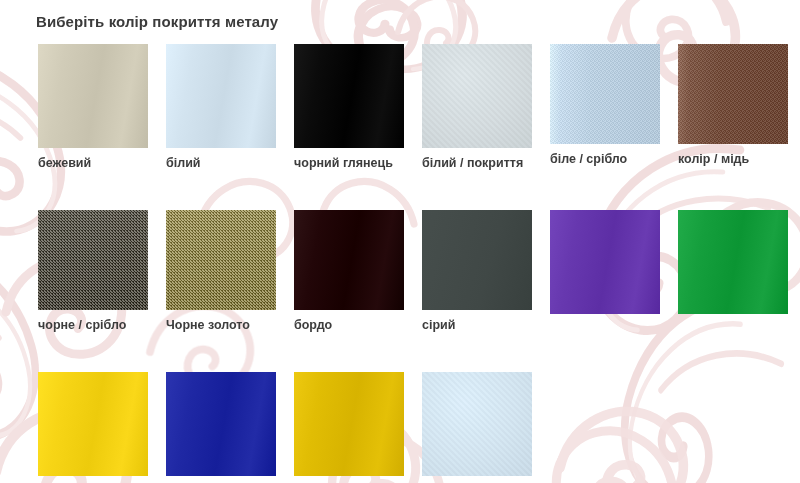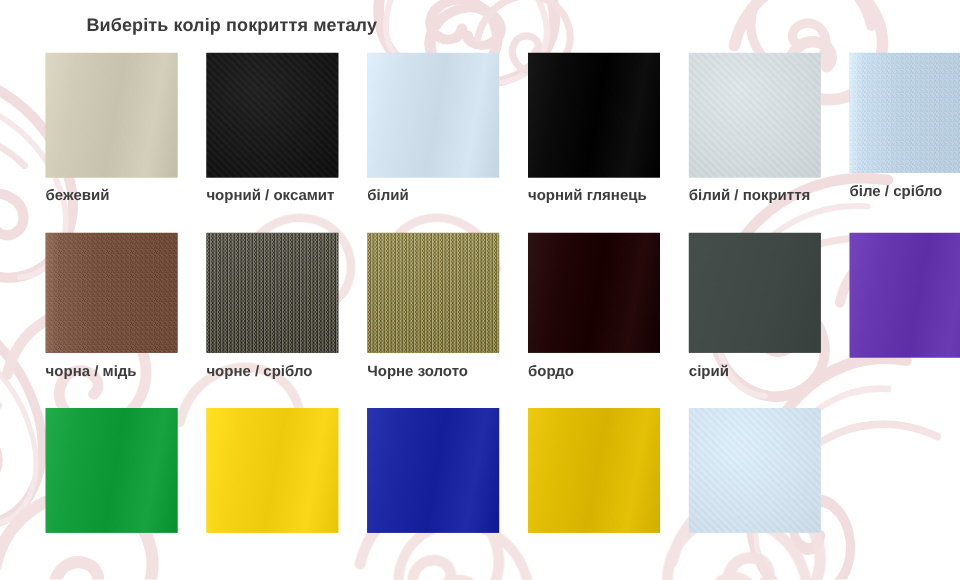--- a/index.html
+++ b/index.html
@@ -38,34 +38,32 @@
 
   #page-title {
     position: absolute;
     left: 36px;
     top: 13px;
     font-size: 15px;
     font-weight: bold;
     color: #3b3b3b;
     letter-spacing: 0.1px;
     white-space: nowrap;
-    margin-left: 36px;
   }
 
   .swatch-grid {
     position: absolute;
     left: 38px;
     top: 44px;
     width: 748px;
     display: grid;
     grid-template-columns: repeat(6, 110px);
     grid-auto-rows: auto;
     column-gap: 18px;
     row-gap: 40px;
-    gap: 24px;
   }
 
   .swatch-cell {
     width: 110px;
     position: relative;
   }
 
   .swatch-chip {
     width: 110px;
     height: 104px;
@@ -153,27 +151,20 @@
   <div id="page-title">Виберіть колір покриття металу</div>
 
   <div class="swatch-grid" id="swatch-grid">
       <div class="swatch-cell grid-row-1">
         <div class="swatch-chip" style="background-color: rgb(205, 200, 180);">
           <div class="sheen" style="background: linear-gradient(100deg, rgb(221, 216, 196) 0%, rgb(209, 204, 184) 22%, rgb(199, 194, 174) 52%, rgb(212, 207, 187) 78%, rgb(193, 188, 168) 100%);"></div>
         </div>
         <div class="swatch-label">бежевий</div>
       </div>
       <div class="swatch-cell grid-row-1">
-        <div class="swatch-chip" style="background-color: rgb(22, 22, 22);">
-          <div class="sheen" style="background: radial-gradient(at 38% 30%, rgb(32, 32, 32) 0%, rgb(22, 22, 22) 55%, rgb(12, 12, 12) 100%);"></div>
-          <div class="grain" style="background-image: repeating-linear-gradient(45deg, rgba(255, 255, 255, 0.06) 0px, rgba(255, 255, 255, 0.06) 2px, rgba(0, 0, 0, 0.05) 2px, rgba(0, 0, 0, 0.05) 4px); background-size: 6px 6px; opacity: 0.5;"></div>
-        </div>
-        <div class="swatch-label">чорний / оксамит</div>
-      </div>
-      <div class="swatch-cell grid-row-1">
         <div class="swatch-chip" style="background-color: rgb(207, 224, 236);">
           <div class="sheen" style="background: linear-gradient(100deg, rgb(223, 240, 252) 0%, rgb(211, 228, 240) 22%, rgb(201, 218, 230) 52%, rgb(214, 231, 243) 78%, rgb(195, 212, 224) 100%);"></div>
         </div>
         <div class="swatch-label">білий</div>
       </div>
       <div class="swatch-cell grid-row-1">
         <div class="swatch-chip" style="background-color: rgb(7, 7, 7);">
           <div class="sheen" style="background: linear-gradient(100deg, rgb(23, 23, 23) 0%, rgb(11, 11, 11) 22%, rgb(1, 1, 1) 52%, rgb(14, 14, 14) 78%, rgb(0, 0, 0) 100%);"></div>
         </div>
         <div class="swatch-label">чорний глянець</div>
@@ -190,21 +181,21 @@
           <div class="sheen" style="background: linear-gradient(92deg, rgb(222, 245, 255) 0%, rgb(200, 223, 242) 11%, rgb(188, 211, 230) 38%, rgb(180, 203, 222) 100%);"></div>
           <div class="grain" style="background-image: repeating-conic-gradient(rgba(255, 255, 255, 0.4) 0deg, rgba(255, 255, 255, 0.4) 5deg, rgba(0, 0, 0, 0.18) 5deg, rgba(0, 0, 0, 0.18) 10deg); background-size: 4px 4px; opacity: 0.32;"></div>
         </div>
         <div class="swatch-label">біле / срібло</div>
       </div>
       <div class="swatch-cell grid-row-2">
         <div class="swatch-chip" style="background-color: rgb(110, 68, 49);">
           <div class="sheen" style="background: linear-gradient(92deg, rgb(144, 102, 83) 0%, rgb(122, 80, 61) 11%, rgb(110, 68, 49) 38%, rgb(102, 60, 41) 100%);"></div>
           <div class="grain" style="background-image: repeating-conic-gradient(rgba(255, 255, 255, 0.4) 0deg, rgba(255, 255, 255, 0.4) 5deg, rgba(0, 0, 0, 0.18) 5deg, rgba(0, 0, 0, 0.18) 10deg); background-size: 4px 4px; opacity: 0.32;"></div>
         </div>
-        <div class="swatch-label">чорна / мідь</div>
+        <div class="swatch-label">колір / мідь</div>
       </div>
       <div class="swatch-cell grid-row-2">
         <div class="swatch-chip" style="background-color: rgb(62, 58, 44);">
           <div class="sheen" style="background: linear-gradient(170deg, rgb(76, 72, 58) 0%, rgb(62, 58, 44) 45%, rgb(48, 44, 30) 100%);"></div>
           <div class="grain" style="background-image: repeating-conic-gradient(rgba(255, 255, 255, 0.55) 0deg, rgba(255, 255, 255, 0.55) 4deg, rgba(0, 0, 0, 0.45) 4deg, rgba(0, 0, 0, 0.45) 8deg); background-size: 3px 3px; opacity: 0.6;"></div>
         </div>
         <div class="swatch-label">чорне / срібло</div>
       </div>
       <div class="swatch-cell grid-row-2">
         <div class="swatch-chip" style="background-color: rgb(142, 130, 56);">

